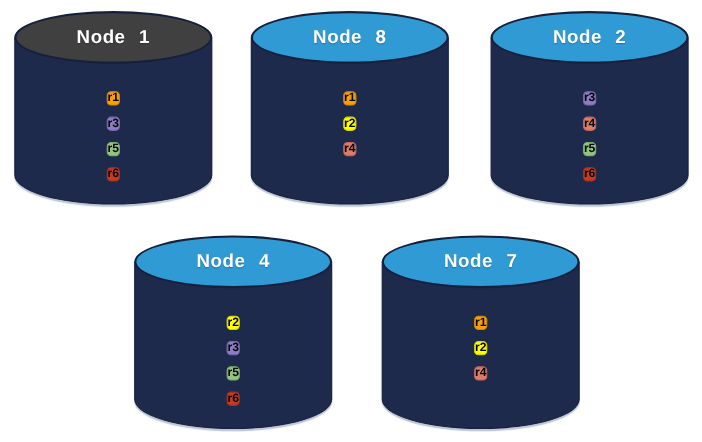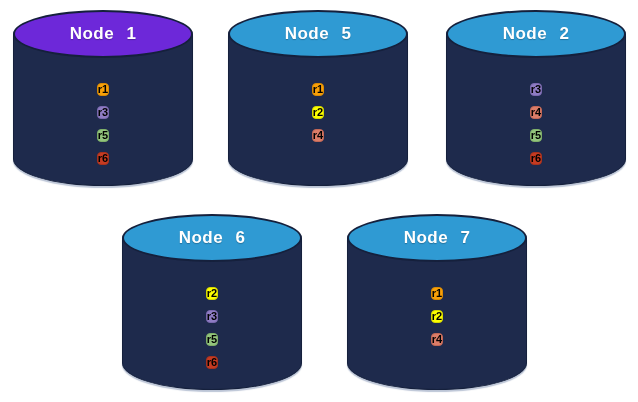--- a/index.html
+++ b/index.html
@@ -84,35 +84,35 @@
     color: #000000;
   }
 </style>
 </head>
 <body>
 
 <div class="canvas">
 
   <div class="cylinder pos-0">
     <div class="cyl-body" style="background: rgb(30, 42, 76); border-color: rgb(21, 32, 60);"></div>
-    <div class="cyl-top" style="background: #6d28d9; border-color: rgb(21, 32, 60);">
+    <div class="cyl-top" style="background: #404040; border-color: rgb(21, 32, 60);">
       <span class="node-title" style="color: rgb(255, 255, 255);">Node 1</span>
     </div>
     <div class="bars">
         <div class="bar" style="background: rgb(249, 160, 8); border-color: rgb(216, 138, 6); color: rgb(0, 0, 0);">r1</div>
         <div class="bar" style="background: rgb(142, 124, 195); border-color: rgb(122, 104, 174); color: rgb(0, 0, 0);">r3</div>
         <div class="bar" style="background: rgb(147, 196, 125); border-color: rgb(126, 175, 105); color: rgb(0, 0, 0);">r5</div>
         <div class="bar" style="background: rgb(197, 59, 34); border-color: rgb(168, 49, 29); color: rgb(0, 0, 0);">r6</div>
       </div>
   </div>
 
   <div class="cylinder pos-1">
     <div class="cyl-body" style="background: rgb(30, 42, 76); border-color: rgb(21, 32, 60);"></div>
     <div class="cyl-top" style="background: rgb(47, 154, 211); border-color: rgb(21, 32, 60);">
-      <span class="node-title" style="color: rgb(255, 255, 255);">Node 5</span>
+      <span class="node-title" style="color: rgb(255, 255, 255);">Node 8</span>
     </div>
     <div class="bars">
         <div class="bar" style="background: rgb(249, 160, 8); border-color: rgb(216, 138, 6); color: rgb(0, 0, 0);">r1</div>
         <div class="bar" style="background: rgb(253, 255, 0); border-color: rgb(214, 216, 0); color: rgb(0, 0, 0);">r2</div>
         <div class="bar" style="background: rgb(220, 125, 104); border-color: rgb(193, 103, 86); color: rgb(0, 0, 0);">r4</div>
       </div>
   </div>
 
   <div class="cylinder pos-2">
     <div class="cyl-body" style="background: rgb(30, 42, 76); border-color: rgb(21, 32, 60);"></div>
@@ -123,21 +123,21 @@
         <div class="bar" style="background: rgb(142, 124, 195); border-color: rgb(122, 104, 174); color: rgb(0, 0, 0);">r3</div>
         <div class="bar" style="background: rgb(220, 125, 104); border-color: rgb(193, 103, 86); color: rgb(0, 0, 0);">r4</div>
         <div class="bar" style="background: rgb(147, 196, 125); border-color: rgb(126, 175, 105); color: rgb(0, 0, 0);">r5</div>
         <div class="bar" style="background: rgb(197, 59, 34); border-color: rgb(168, 49, 29); color: rgb(0, 0, 0);">r6</div>
       </div>
   </div>
 
   <div class="cylinder pos-3">
     <div class="cyl-body" style="background: rgb(30, 42, 76); border-color: rgb(21, 32, 60);"></div>
     <div class="cyl-top" style="background: rgb(47, 154, 211); border-color: rgb(21, 32, 60);">
-      <span class="node-title" style="color: rgb(255, 255, 255);">Node 6</span>
+      <span class="node-title" style="color: rgb(255, 255, 255);">Node 4</span>
     </div>
     <div class="bars">
         <div class="bar" style="background: rgb(253, 255, 0); border-color: rgb(214, 216, 0); color: rgb(0, 0, 0);">r2</div>
         <div class="bar" style="background: rgb(142, 124, 195); border-color: rgb(122, 104, 174); color: rgb(0, 0, 0);">r3</div>
         <div class="bar" style="background: rgb(147, 196, 125); border-color: rgb(126, 175, 105); color: rgb(0, 0, 0);">r5</div>
         <div class="bar" style="background: rgb(197, 59, 34); border-color: rgb(168, 49, 29); color: rgb(0, 0, 0);">r6</div>
       </div>
   </div>
 
   <div class="cylinder pos-4">

